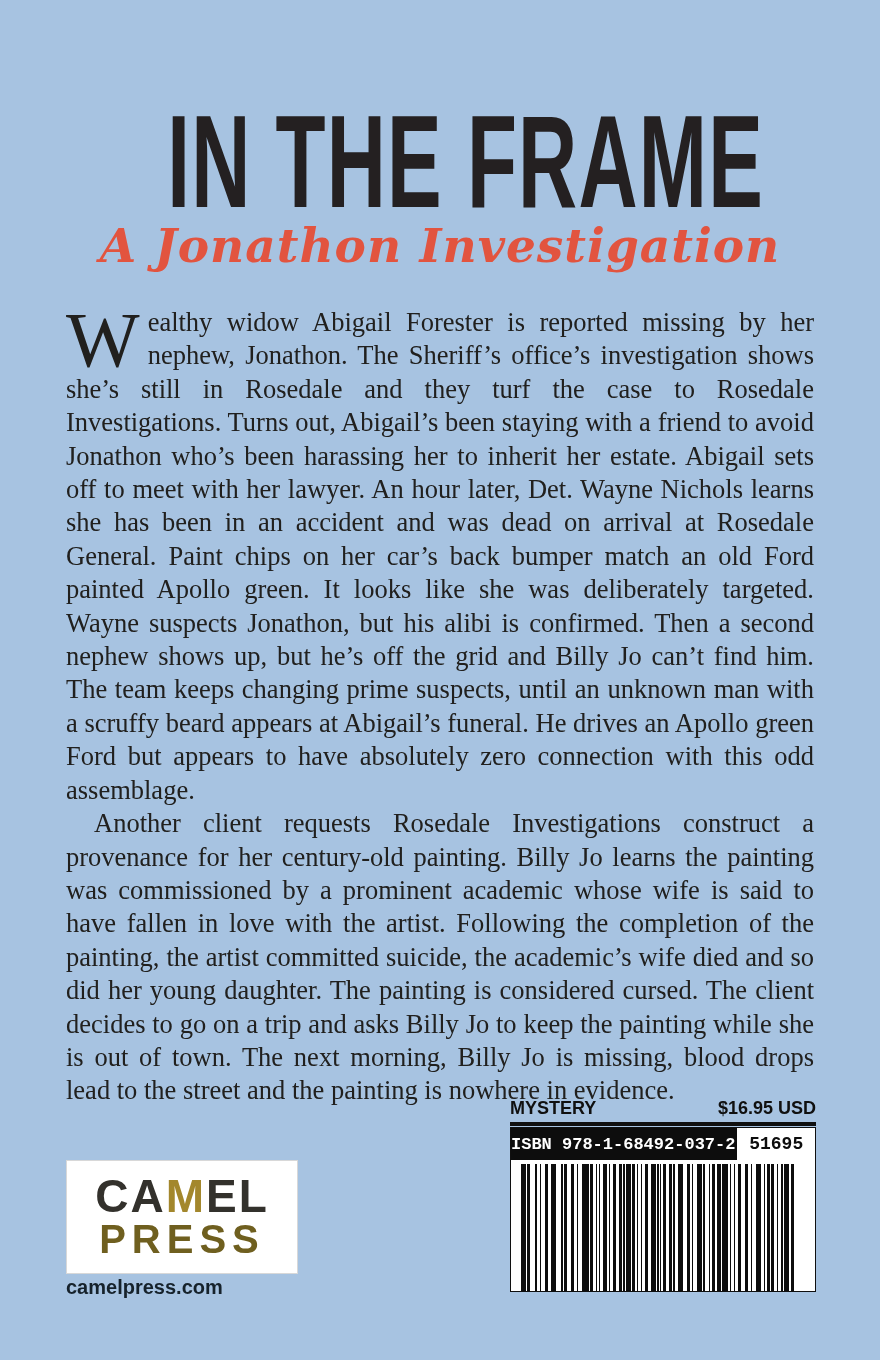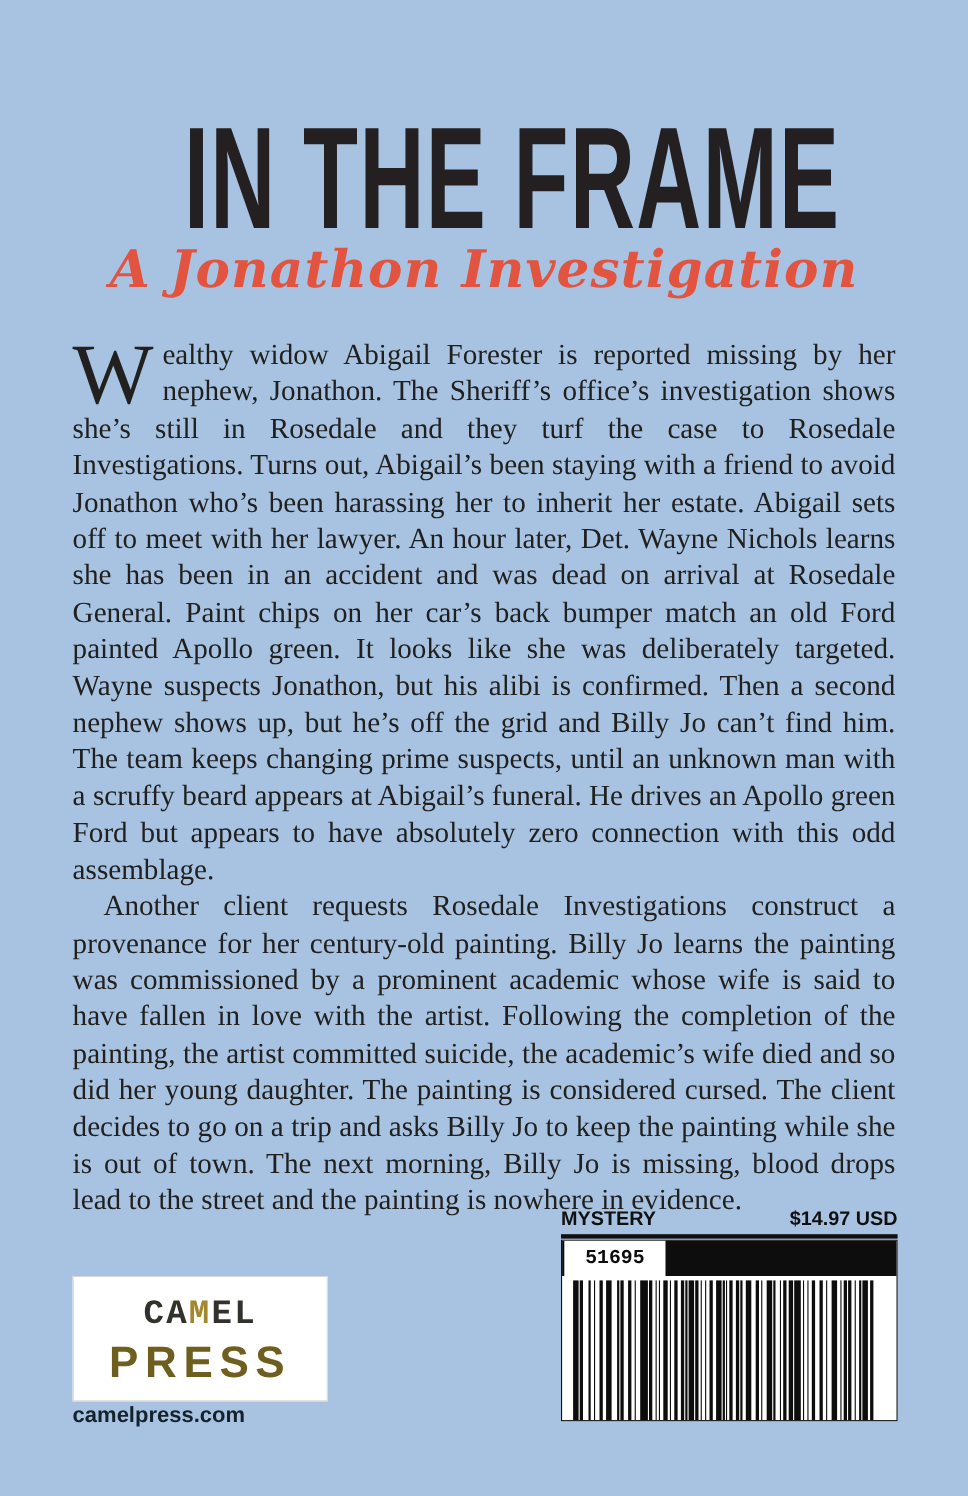--- a/index.html
+++ b/index.html
@@ -54,22 +54,22 @@
   
   .logo-box{
     position:absolute;left:66px;top:1160px;
     width:230px;height:112px;
     background:#ffffff;
     border:1px solid #d8d8d8;
     display:flex;flex-direction:column;
     align-items:center;justify-content:center;
   }
   .logo-line1{
-    font-family:Liberation Mono, monospace;
-    font-weight:700;font-size:31px;line-height:44px;
+    font-family:Liberation Sans, sans-serif;
+    font-weight:700;font-size:46px;line-height:44px;
     letter-spacing:2px;color:#33312c;
   }
   .logo-line1 .gold{color:#a3872c;}
   .logo-line2{
     font-family:"Liberation Sans", sans-serif;
     font-weight:700;font-size:40px;line-height:42px;
     letter-spacing:6px;color:#6f5f1f;
   }
   .website{
     position:absolute;left:66px;top:1276px;
@@ -138,25 +138,26 @@
 
   <div class="subtitle">A Jonathon Investigation</div>
 
   <div class="synopsis">
     <p><span class="dropcap">W</span><span>ealthy widow Abigail Forester is reported missing by her nephew, Jonathon. The Sheriff’s office’s investigation shows she’s still in Rosedale and they turf the case to Rosedale Investigations. Turns out, Abigail’s been staying with a friend to avoid Jonathon who’s been harassing her to inherit her estate. Abigail sets off to meet with her lawyer. An hour later, Det. Wayne Nichols learns she has been in an accident and was dead on arrival at Rosedale General. Paint chips on her car’s back bumper match an old Ford painted Apollo green. It looks like she was deliberately targeted. Wayne suspects Jonathon, but his alibi is confirmed. Then a second nephew shows up, but he’s off the grid and Billy Jo can’t find him. The team keeps changing prime suspects, until an unknown man with a scruffy beard appears at Abigail’s funeral. He drives an Apollo green Ford but appears to have absolutely zero connection with this odd assemblage.</span></p>
     <p class="para2">Another client requests Rosedale Investigations construct a provenance for her century-old painting. Billy Jo learns the painting was commissioned by a prominent academic whose wife is said to have fallen in love with the artist. Following the completion of the painting, the artist committed suicide, the academic’s wife died and so did her young daughter. The painting is considered cursed. The client decides to go on a trip and asks Billy Jo to keep the painting while she is out of town. The next morning, Billy Jo is missing, blood drops lead to the street and the painting is nowhere in evidence.</p>
   </div>
 
   <div class="bookinfo-row">
     <span>MYSTERY</span>
-    <span>$14.97 USD</span>
+    <span>$16.95 USD</span>
   </div>
 
   <div class="barcode-box">
     <div class="barcode-header">
+      <div class="isbn-label">ISBN 978-1-68492-037-2</div>
       <div class="price-code-box">51695</div>
     </div>
     <div class="bars">
         <span style="width: 4.8px;"></span>
         <i style="width: 1.3px;"></i>
         <span style="width: 3.2px;"></span>
         <i style="width: 5.2px;"></i>
         <span style="width: 1.6px;"></span>
         <i style="width: 2.6px;"></i>
         <span style="width: 1.6px;"></span>

